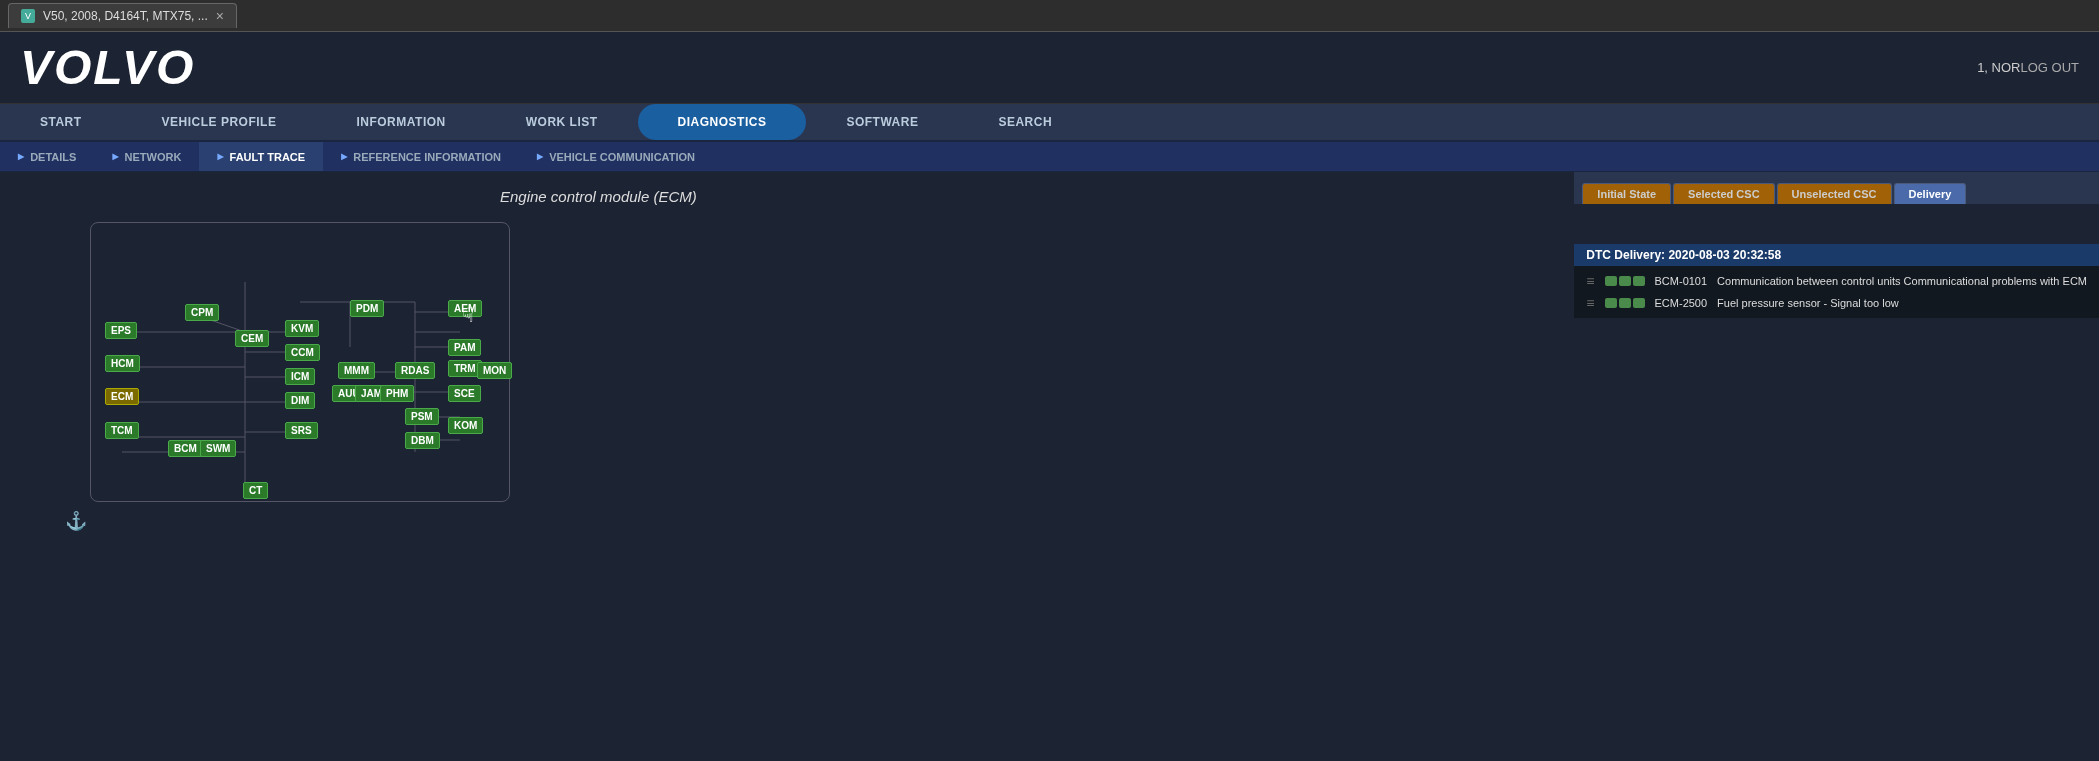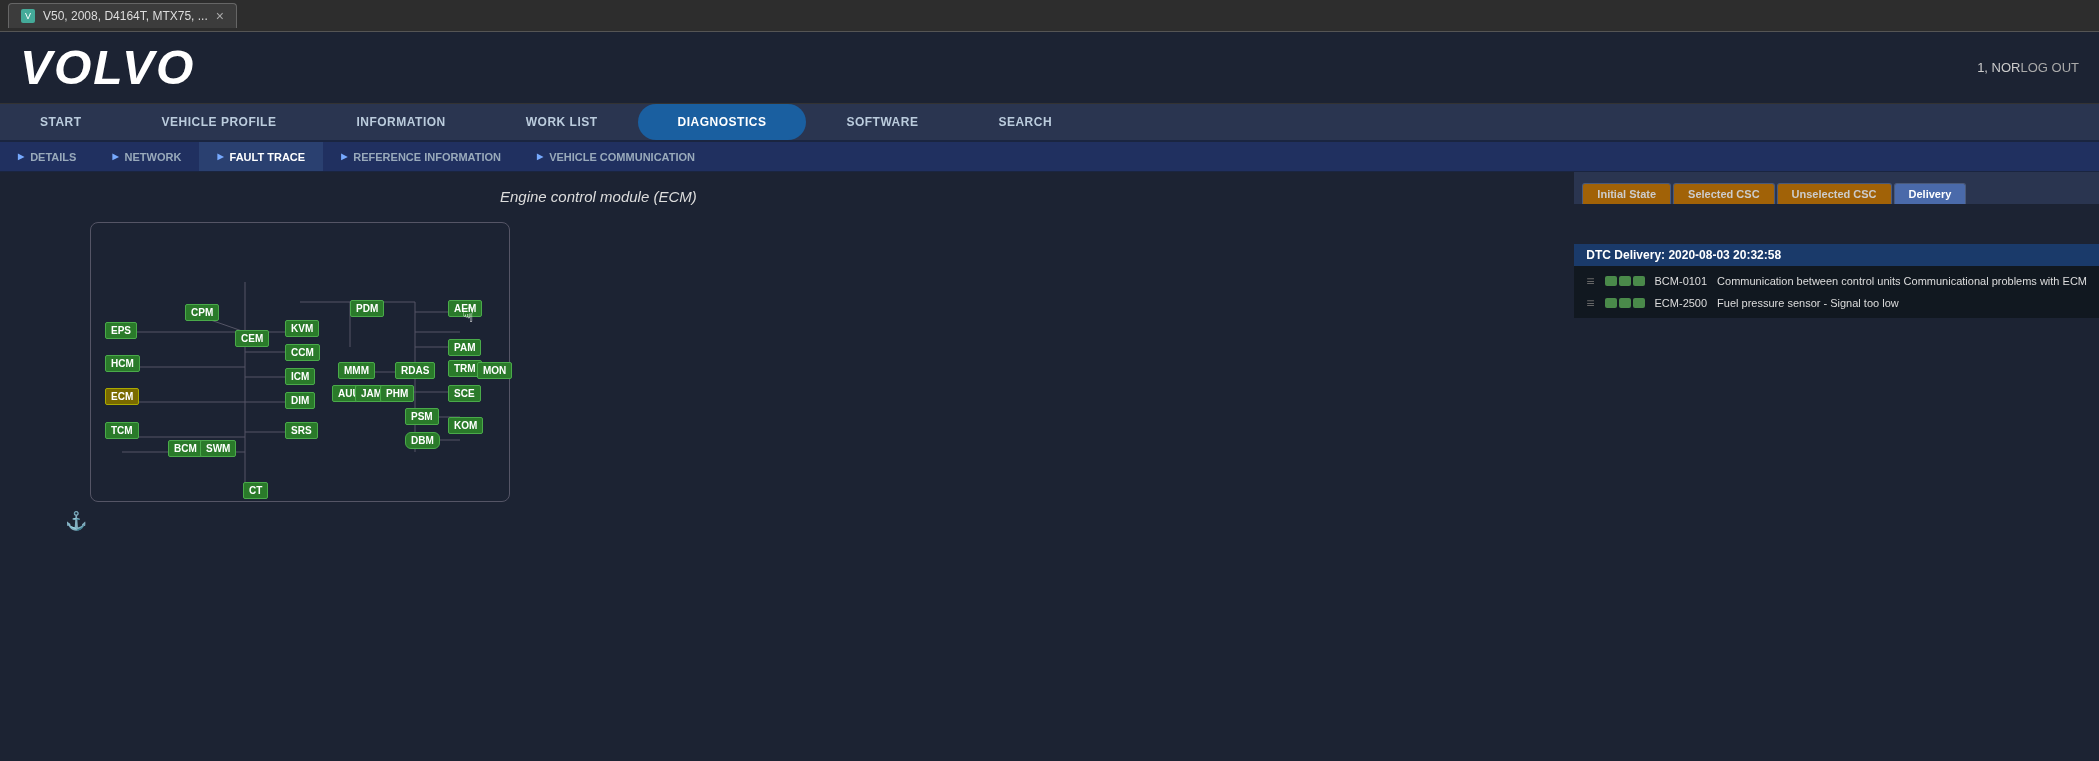--- a/index.html
+++ b/index.html
@@ -460,21 +460,21 @@
         <div class="module-box" style="left:255px; top:176px;">ICM</div>
         <div class="module-box" style="left:255px; top:200px;">DIM</div>
         <div class="module-box" style="left:255px; top:230px;">SRS</div>
         <div class="module-box" style="left:320px; top:100px;margin-top:8px;">PDM</div>
         <div class="module-box" style="left:302px; top:193px;">AUU</div>
         <div class="module-box" style="left:325px; top:193px;">JAM</div>
         <div class="module-box" style="left:350px; top:193px;">PHM</div>
         <div class="module-box" style="left:308px; top:170px;text-align:right;">MMM</div>
         <div class="module-box" style="left:365px; top:170px;">RDAS</div>
         <div class="module-box" style="left:375px; top:216px;">PSM</div>
-        <div class="module-box" style="left:375px; top:240px;border-radius:6px;">DBM</div>
+        <div class="module-box" style="left:375px; top:240px;">DBM</div>
         <div class="module-box" style="left:418px; top:108px;">AEM</div>
         <div class="module-box" style="left:418px; top:128px;margin-top:40px;">TRM</div>
         <div class="module-box" style="left:418px; top:147px;">PAM</div>
         <div class="module-box" style="left:418px; top:193px;">SCE</div>
         <div class="module-box" style="left:418px; top:225px;">KOM</div>
         <div class="module-box" style="left:447px; top:170px;">MON</div>
         <div class="module-box" style="left:213px; top:290px;">CT</div>
 
         <div style="position:absolute; left:35px; top:318px; font-size:18px; color:#aaa;">⚓</div>
 

